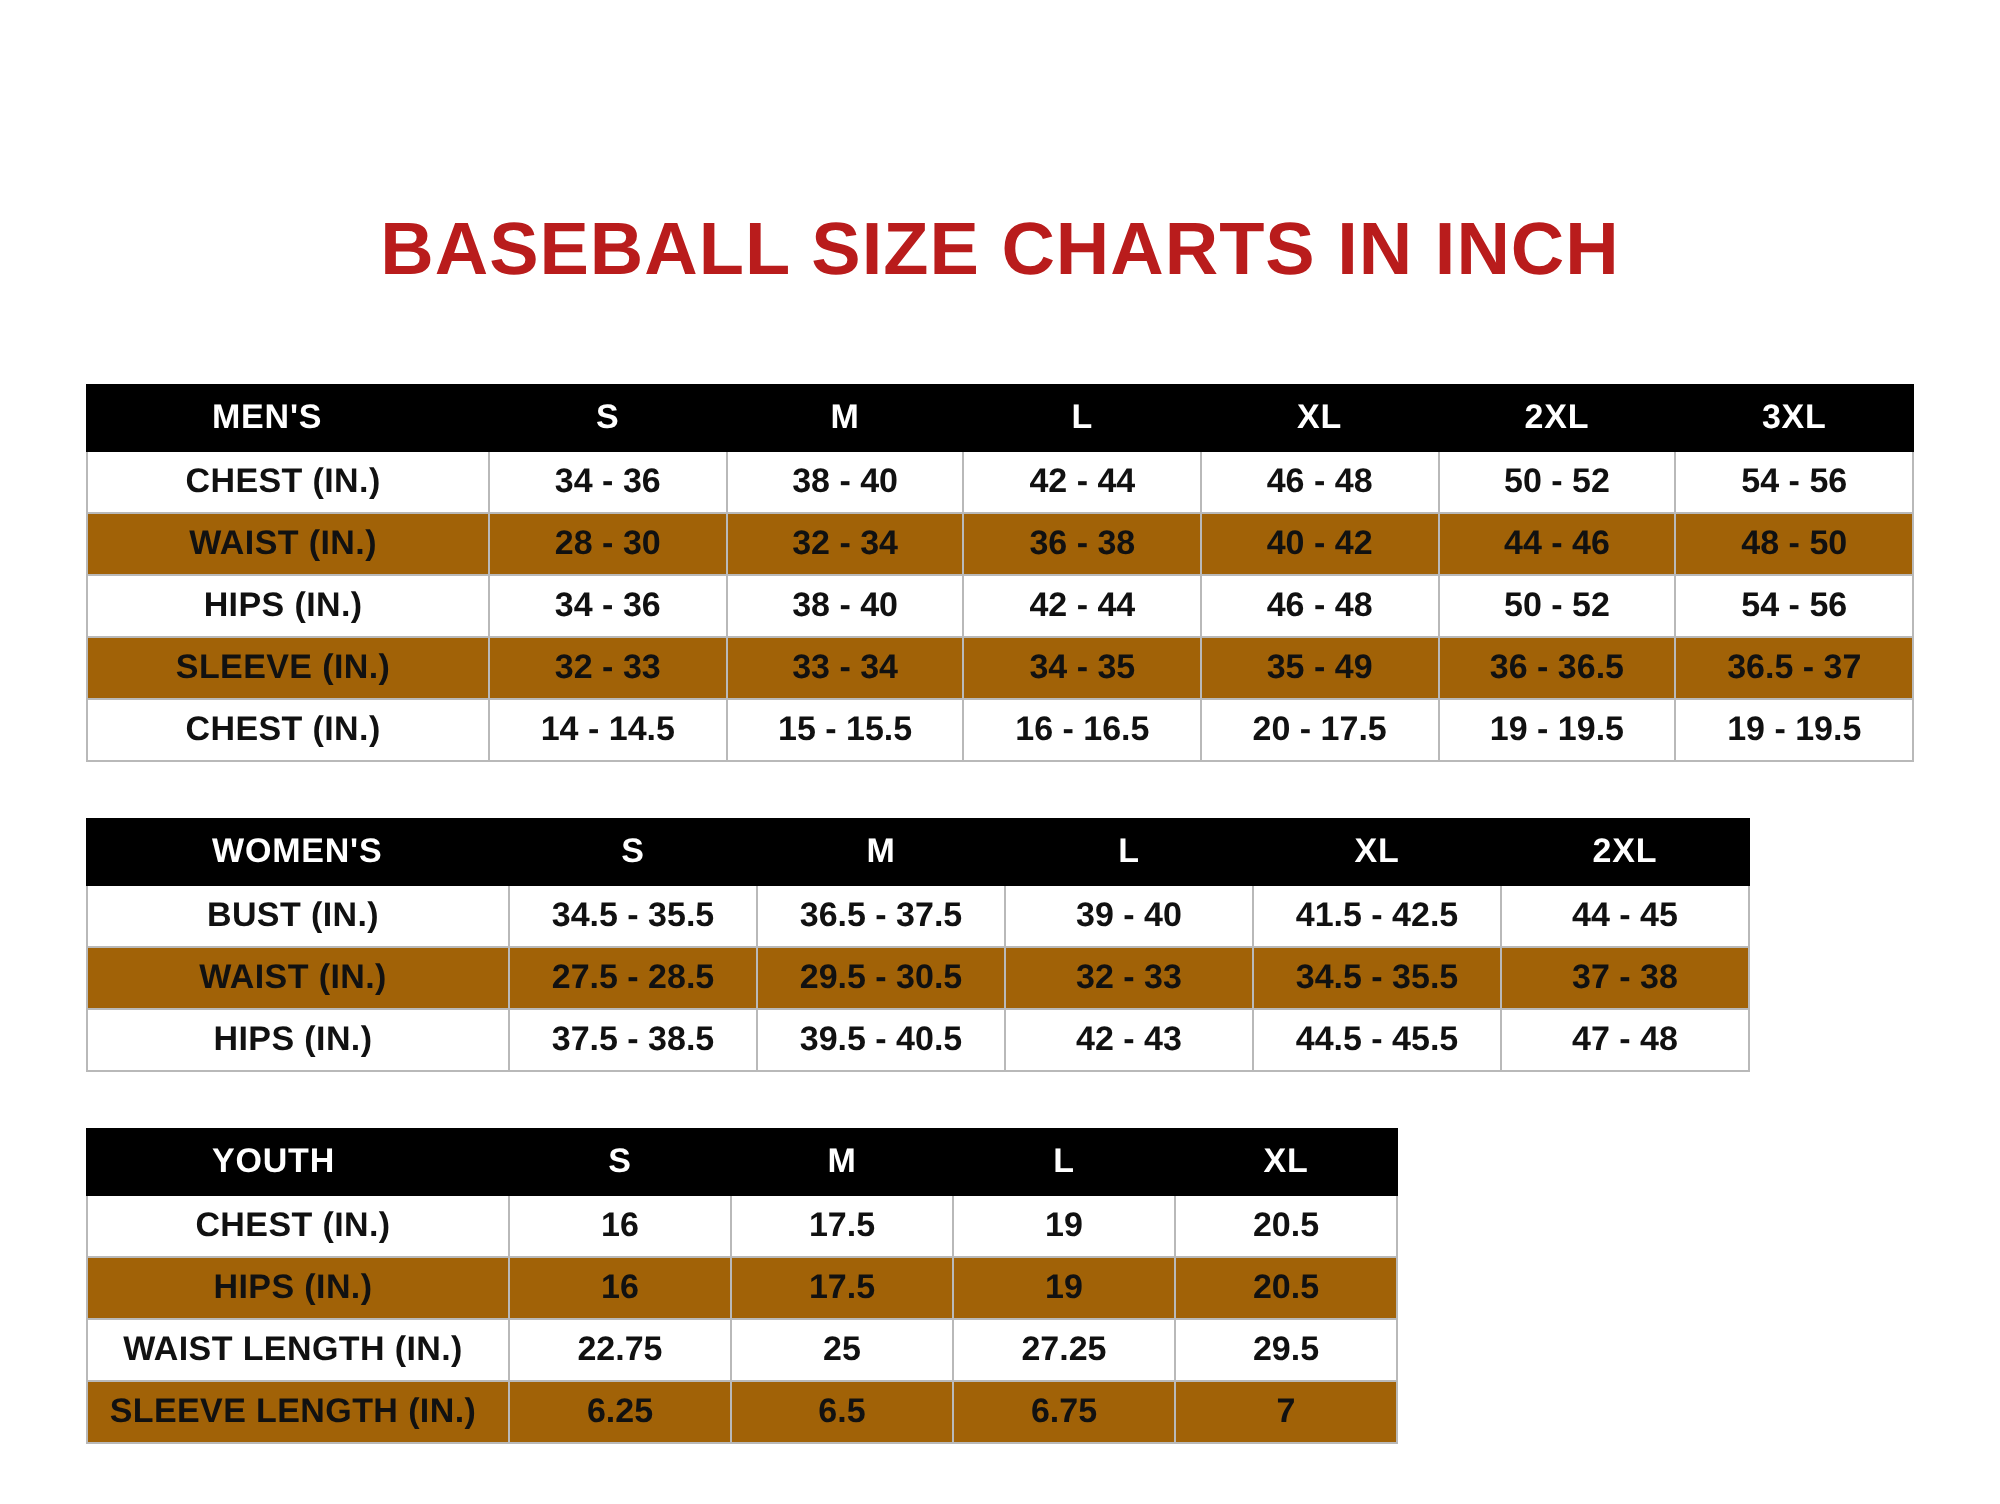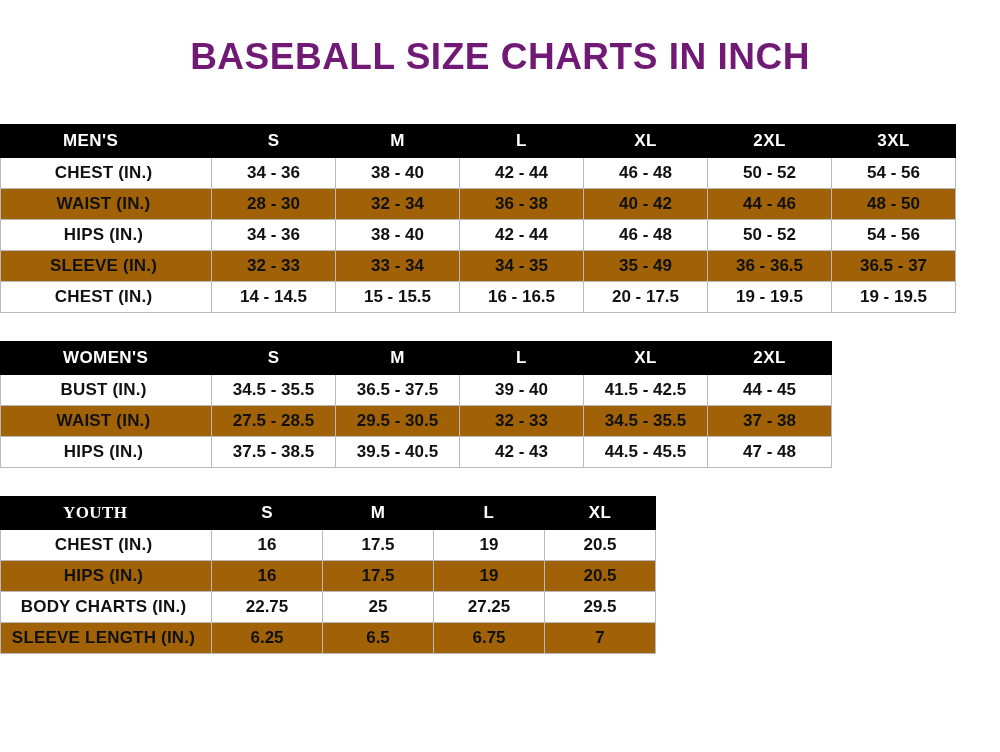--- a/index.html
+++ b/index.html
@@ -18,26 +18,27 @@
     position: relative;
     width: 1000px;
     height: 752px;
     box-sizing: border-box;
   }
   .title {
     text-align: center;
     font-size: 37px;
     font-weight: bold;
     letter-spacing: 0.5px;
-    color: #701a75;
-    padding-top: 36px;
-    margin: 0;
+    color: #b91c1c;
+    padding-top: 92px;
+    margin: 12px;
   }
   .charts {
     margin-top: 46px;
+    padding-left: 43px;
     padding-right: 43px;
   }
   table.size-table {
     border-collapse: collapse;
     table-layout: fixed;
     font-size: 17px;
     font-weight: bold;
     color: #111111;
   }
   table.size-table td,
@@ -76,21 +77,21 @@
   .womens-table .c-label { width: 211px; }
   .womens-table .c-val   { width: 124px; }
 
   .youth-table .c-label { width: 211px; }
   .youth-table .c-val   { width: 111px; }
 
   .gap-1 { height: 28px; }
   .gap-2 { height: 28px; }
 
   .womens-table thead th.rowlabel { padding-left: 55px; }
-  .youth-table thead th.rowlabel { padding-left: 55px; font-family: Liberation Serif, serif; }
+  .youth-table thead th.rowlabel { padding-left: 55px; }
 </style>
 </head>
 <body>
 
 <div class="page">
 
   <h1 class="title">BASEBALL SIZE CHARTS IN INCH</h1>
 
   <div class="charts">
 
@@ -241,21 +242,21 @@
           <td>20.5</td>
         </tr>
         <tr class="alt">
           <td class="rowlabel">HIPS (IN.)</td>
           <td>16</td>
           <td>17.5</td>
           <td>19</td>
           <td>20.5</td>
         </tr>
         <tr>
-          <td class="rowlabel">BODY CHARTS (IN.)</td>
+          <td class="rowlabel">WAIST LENGTH (IN.)</td>
           <td>22.75</td>
           <td>25</td>
           <td>27.25</td>
           <td>29.5</td>
         </tr>
         <tr class="alt">
           <td class="rowlabel">SLEEVE LENGTH (IN.)</td>
           <td>6.25</td>
           <td>6.5</td>
           <td>6.75</td>

